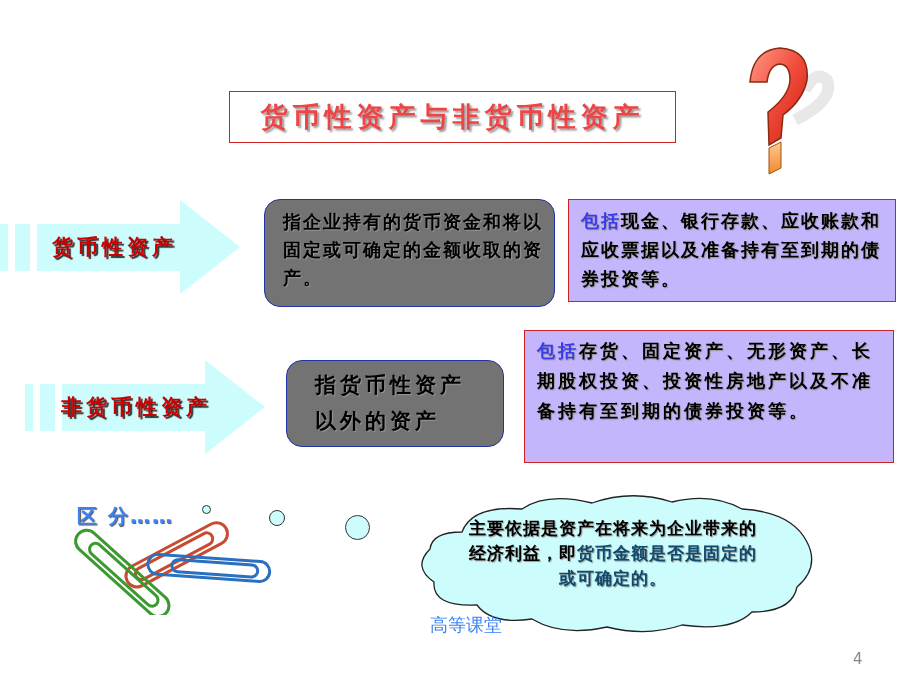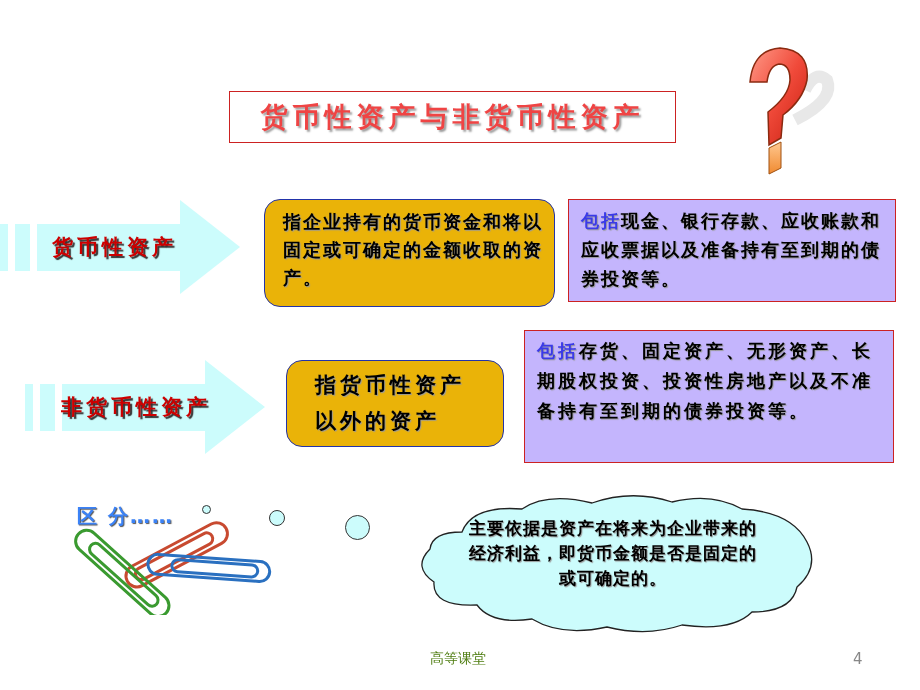--- a/index.html
+++ b/index.html
@@ -30,44 +30,44 @@
     border-left: 60px solid #ccfcfc;
   }
   .arrow-label {
     position: absolute; color: #cc0000; font-weight: bold; font-size: 21px;
     letter-spacing: 4px; text-shadow: 2px 2px 1px #333;
     white-space: nowrap;
   }
 
   
   .def-box {
-    background: #eab308; border: 1.5px solid #2233aa; border-radius: 16px;
+    background: #737373; border: 1.5px solid #2233aa; border-radius: 16px;
     box-sizing: border-box; color: #000; font-weight: bold;
     text-shadow: 1px 1px 1px #999;
   }
   .inc-box {
     background: #c4b5fd; border: 1.5px solid #cc2222; box-sizing: border-box;
     color: #000; font-weight: bold; text-shadow: 1px 1px 1px #999;
   }
   .kw { color: #3a3ae8; }
 
   
   .bubble {
     position: absolute; border-radius: 50%; background: #ccfcfc;
     border: 1.2px solid #333; box-sizing: border-box;
   }
 
   .cloud-text {
     position: absolute; left: 468px; top: 516px; width: 290px;
     text-align: center; font-weight: bold; font-size: 17px; line-height: 25px;
     color: #000; text-shadow: 1px 1px 1px #999; letter-spacing: 1px;
   }
-  .cloud-text .hl { color: #000000; }
+  .cloud-text .hl { color: #0c4a6e; }
 
-  .footer-text { left: 430px; top: 650px; color: #4d7c0f; font-size: 14px; }
+  .footer-text { left: 430px; top: 613px; color: #3b82f6; font-size: 18px; }
   .page-num { left: 853px; top: 650px; color: #888; font-size: 15px; }
 </style>
 </head>
 <body>
 
 <div class="abs title-box">
   <span class="title-text">货币性资产与非货币性资产</span>
 </div>
 
 <svg class="abs" style="left:735px;top:40px;" width="110" height="140" viewBox="0 0 110 140">

